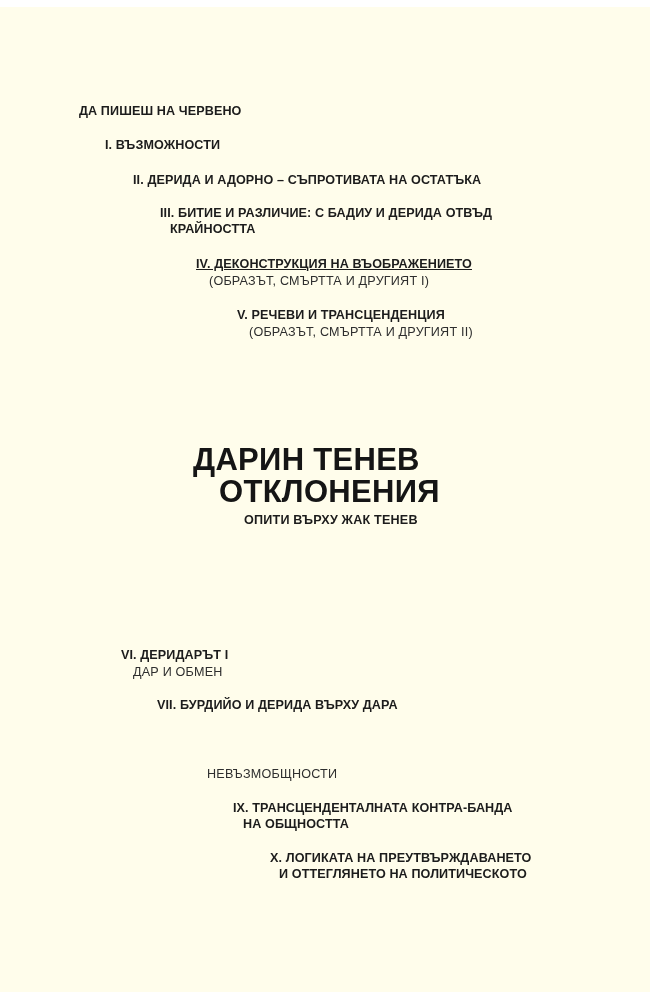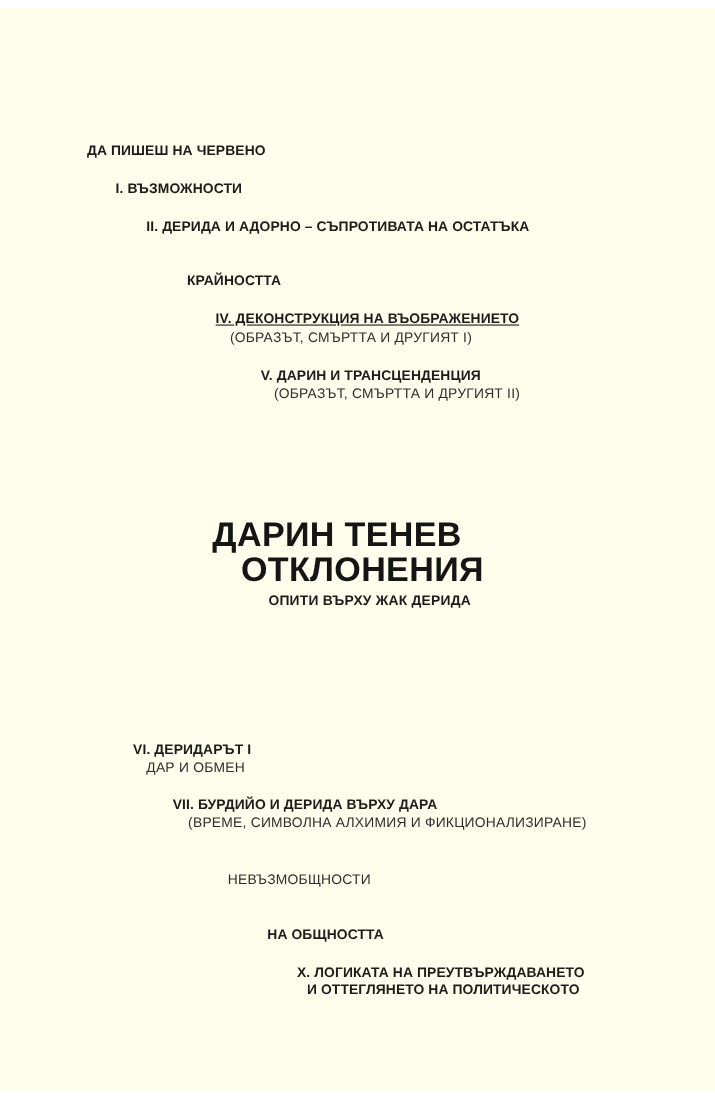--- a/index.html
+++ b/index.html
@@ -20,21 +20,20 @@
       left: 0;
       top: 7px;
       width: 650px;
       height: 985px;
       background: #fffdeb;
     }
     .line {
       position: absolute;
       white-space: nowrap;
       line-height: 1;
-      margin-top: 26px;
     }
     .h {
       font-weight: bold;
       font-size: 12.6px;
       color: #1c1c1c;
       letter-spacing: 0.1px;
     }
     .s {
       font-weight: normal;
       font-size: 12.6px;
@@ -58,38 +57,39 @@
 <body>
 
 <div class="page">
 
   <div class="line h" style="left:79px; top:98px;">ДА ПИШЕШ НА ЧЕРВЕНО</div>
 
   <div class="line h" style="left:105px; top:132px;">I. ВЪЗМОЖНОСТИ</div>
 
   <div class="line h" style="left:133px; top:167px;text-align:right;">II. ДЕРИДА И АДОРНО – СЪПРОТИВАТА НА ОСТАТЪКА</div>
 
+  <div class="line h" style="left:160px; top:200px;">III. БИТИЕ И РАЗЛИЧИЕ: С БАДИУ И ДЕРИДА ОТВЪД</div>
   <div class="line h" style="left:170px; top:216px;">КРАЙНОСТТА</div>
 
   <div class="line h" style="left:196px; top:251px;text-decoration:underline;">IV. ДЕКОНСТРУКЦИЯ НА ВЪОБРАЖЕНИЕТО</div>
   <div class="line s" style="left:209px; top:268px;">(ОБРАЗЪТ, СМЪРТТА И ДРУГИЯТ I)</div>
 
-  <div class="line h" style="left:237px; top:302px;">V. ДАРИН И ТРАНСЦЕНДЕНЦИЯ</div>
+  <div class="line h" style="left:237px; top:302px;">V. РЕЧЕВИ И ТРАНСЦЕНДЕНЦИЯ</div>
   <div class="line s" style="left:249px; top:319px;">(ОБРАЗЪТ, СМЪРТТА И ДРУГИЯТ II)</div>
 
   <div class="line book-author" style="left:193px; top:437px;">ДАРИН ТЕНЕВ</div>
   <div class="line book-title" style="left:219px; top:469px;">ОТКЛОНЕНИЯ</div>
-  <div class="line book-subtitle" style="left:244px; top:507px;">ОПИТИ ВЪРХУ ЖАК ДЕРИДА</div>
+  <div class="line book-subtitle" style="left:244px; top:507px;">ОПИТИ ВЪРХУ ЖАК ТЕНЕВ</div>
 
   <div class="line h" style="left:121px; top:642px;">VI. ДЕРИДАРЪТ I</div>
   <div class="line s" style="left:133px; top:659px;">ДАР И ОБМЕН</div>
 
   <div class="line h" style="left:157px; top:692px;">VII. БУРДИЙО И ДЕРИДА ВЪРХУ ДАРА</div>
-  <div class="line s" style="left:171px; top:709px;">(ВРЕМЕ, СИМВОЛНА АЛХИМИЯ И ФИКЦИОНАЛИЗИРАНЕ)</div>
 
   <div class="line s" style="left:207px; top:761px;">НЕВЪЗМОБЩНОСТИ</div>
 
+  <div class="line h" style="left:233px; top:795px;">IX. ТРАНСЦЕНДЕНТАЛНАТА КОНТРА-БАНДА</div>
   <div class="line h" style="left:243px; top:811px;">НА ОБЩНОСТТА</div>
 
   <div class="line h" style="left:270px; top:845px;">X. ЛОГИКАТА НА ПРЕУТВЪРЖДАВАНЕТО</div>
   <div class="line h" style="left:279px; top:861px;">И ОТТЕГЛЯНЕТО НА ПОЛИТИЧЕСКОТО</div>
 
 </div>
 
 </body></html>

